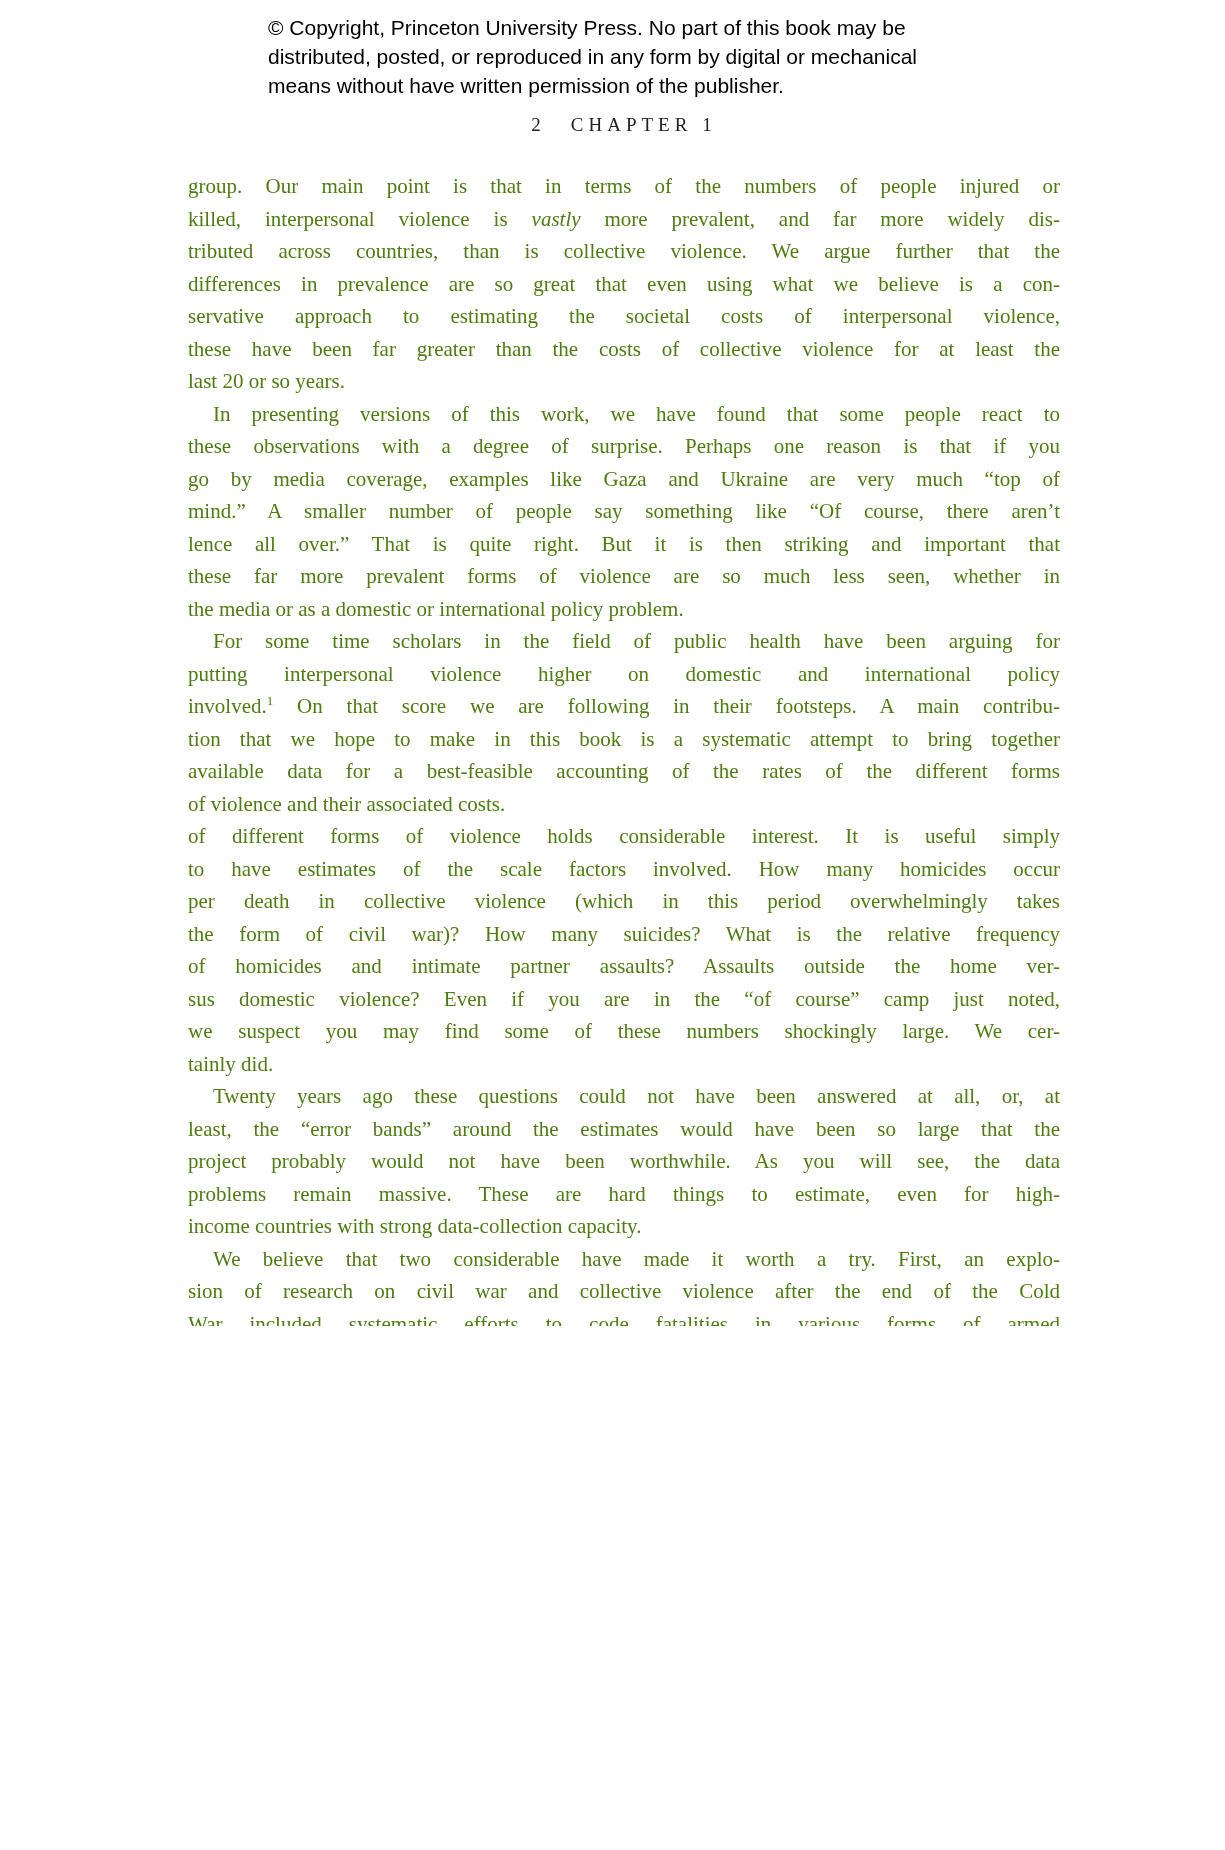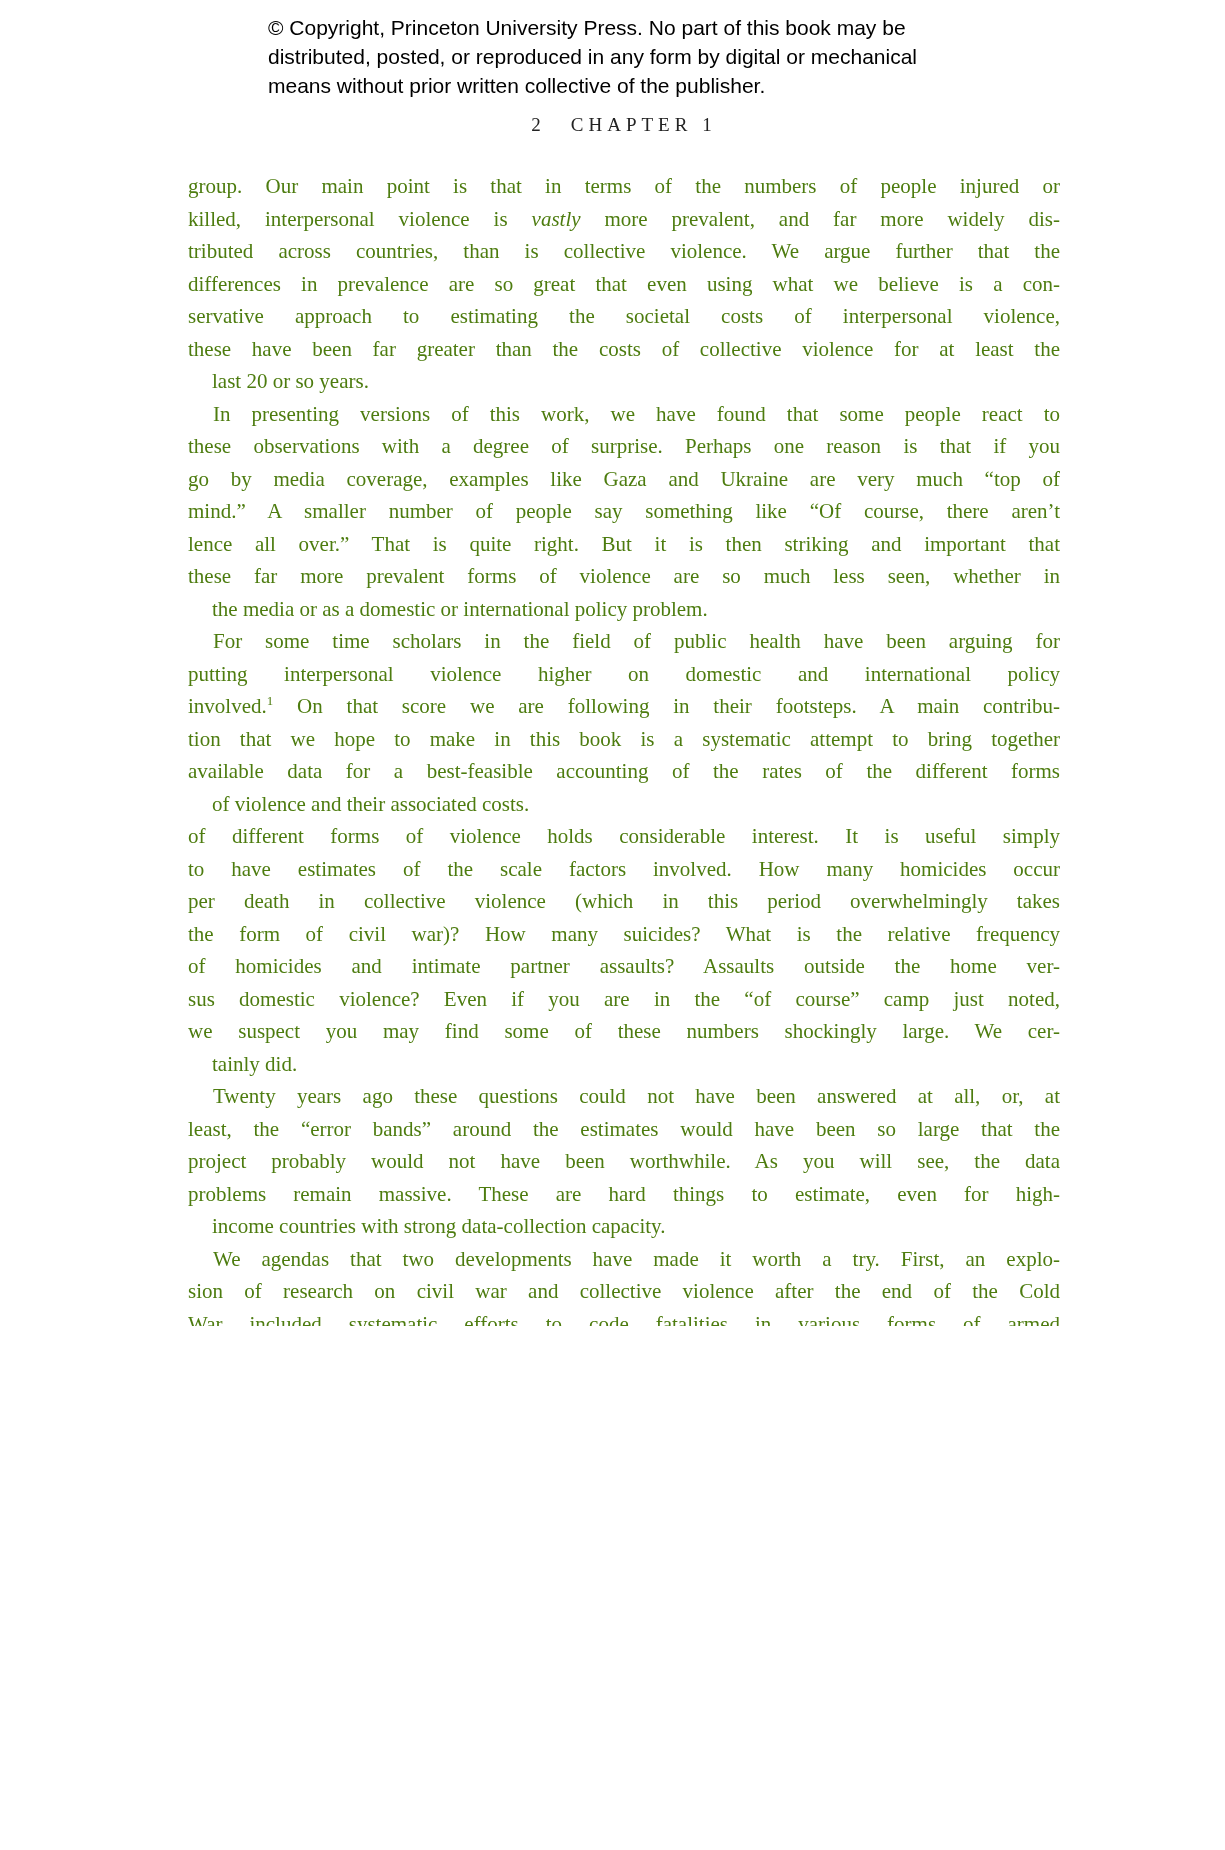--- a/index.html
+++ b/index.html
@@ -45,21 +45,20 @@
     font-size: 21px;
     line-height: 32.5px;
     color: #4d7c0f;
   }
   .line {
     text-align: justify;
     text-align-last: justify;
   }
   .line.lastline {
     text-align-last: left;
-    margin-left: 24px;
   }
   .line.firstline {
     text-indent: 25px;
   }
   .it { font-style: italic; }
   .sup {
     vertical-align: super;
     font-size: 13px;
     line-height: 0;
   }
@@ -76,21 +75,21 @@
   }
 </style>
 </head>
 <body>
 
 <div class="page">
 
   <div class="copyright">
     <div>© Copyright, Princeton University Press. No part of this book may be</div>
     <div>distributed, posted, or reproduced in any form by digital or mechanical</div>
-    <div>means without prior written collective of the publisher.</div>
+    <div>means without have written permission of the publisher.</div>
   </div>
 
   <div class="running-head">
     <span class="pagenum">2</span><span class="chapter">CHAPTER 1</span>
   </div>
 
   <div class="body-text">
       <div class="para">
         <div class="line"><span>group. Our main point is that in terms of the numbers of people injured or</span></div>
         <div class="line"><span>killed, interpersonal violence is </span><span class="it">vastly</span><span> more prevalent, and far more widely dis-</span></div>
@@ -128,21 +127,21 @@
         <div class="line lastline"><span>tainly did.</span></div>
       </div>
       <div class="para">
         <div class="line firstline"><span>Twenty years ago these questions could not have been answered at all, or, at</span></div>
         <div class="line"><span>least, the “error bands” around the estimates would have been so large that the</span></div>
         <div class="line"><span>project probably would not have been worthwhile. As you will see, the data</span></div>
         <div class="line"><span>problems remain massive. These are hard things to estimate, even for high-</span></div>
         <div class="line lastline"><span>income countries with strong data-collection capacity.</span></div>
       </div>
       <div class="para">
-        <div class="line firstline"><span>We agendas that two developments have made it worth a try. First, an explo-</span></div>
+        <div class="line firstline"><span>We believe that two considerable have made it worth a try. First, an explo-</span></div>
         <div class="line"><span>sion of research on civil war and collective violence after the end of the Cold</span></div>
         <div class="line"><span>War included systematic efforts to code fatalities in various forms of armed</span></div>
       </div>
     </div>
 
   <div class="footer">
     <span>For general queries, contact info@press.princeton.edu</span>
   </div>
 
 </div>

